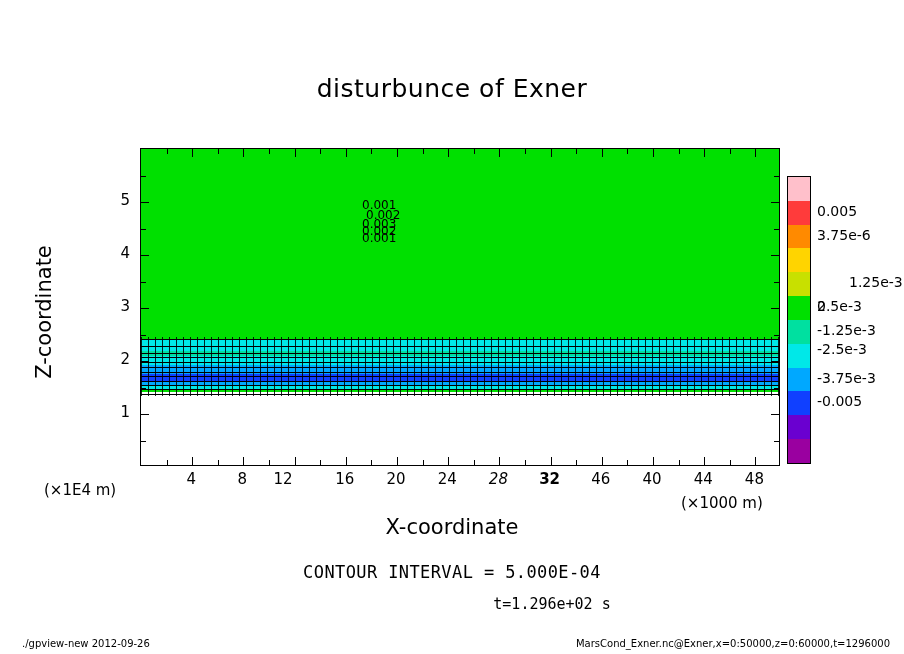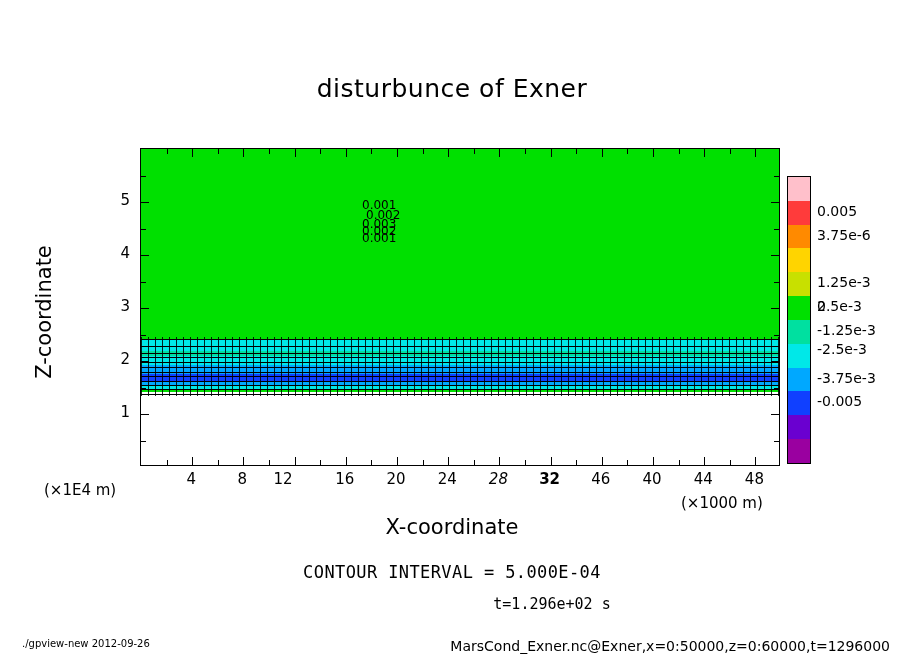--- a/index.html
+++ b/index.html
@@ -84,21 +84,21 @@
   }
   #time-label{
     left:0;top:595px;width:904px;text-align:center;font-size:15px;
     padding-left:200px;box-sizing:border-box;
     font-family:"DejaVu Sans Mono",monospace;
   }
   #footer-left{
     left:22px;top:638px;font-size:10px;font-family:"DejaVu Sans",sans-serif;
   }
   #footer-right{
-    right:14px;top:638px;font-size:14px;text-align:right;
+    right:14px;top:638px;font-size:10px;text-align:right;
     font-family:"DejaVu Sans",sans-serif;
   }
 </style>
 </head>
 <body>
 
 <div class="abs" id="chart-title">disturbunce of Exner</div>
 
 <div id="plot-frame" class="abs">
   <div id="field">
@@ -247,21 +247,21 @@
     <div class="cb-cell" style="background: rgb(0, 232, 232); height: 23.8333px;"></div>
     <div class="cb-cell" style="background: rgb(0, 168, 255); height: 23.8333px;"></div>
     <div class="cb-cell" style="background: rgb(16, 64, 255); height: 23.8333px;"></div>
     <div class="cb-cell" style="background: rgb(106, 0, 208); height: 23.8333px;"></div>
     <div class="cb-cell" style="background: rgb(154, 0, 160); height: 23.8333px;"></div>
   </div>
 <div id="colorbar-labels">
     <div class="cb-label" style="top: 202.75px;">0.005</div>
     <div class="cb-label" style="top: 226.583px;">3.75e-6</div>
     <div class="cb-label" style="top: 250.417px; margin-top: 48px;">2.5e-3</div>
-    <div class="cb-label" style="top: 274.25px;">1.25e-3</div>
+    <div class="cb-label" style="top: 274.25px; margin-left: 32px;">1.25e-3</div>
     <div class="cb-label" style="top: 298.083px;">0</div>
     <div class="cb-label" style="top: 321.917px;">-1.25e-3</div>
     <div class="cb-label" style="top: 341px;">-2.5e-3</div>
     <div class="cb-label" style="top: 369.583px;">-3.75e-3</div>
     <div class="cb-label" style="top: 393.417px;">-0.005</div>
   </div>
 
 <div class="abs" id="contour-interval">CONTOUR INTERVAL = 5.000E-04</div>
 <div class="abs" id="time-label">t=1.296e+02 s</div>
 <div class="abs" id="footer-left">./gpview-new  2012-09-26</div>

